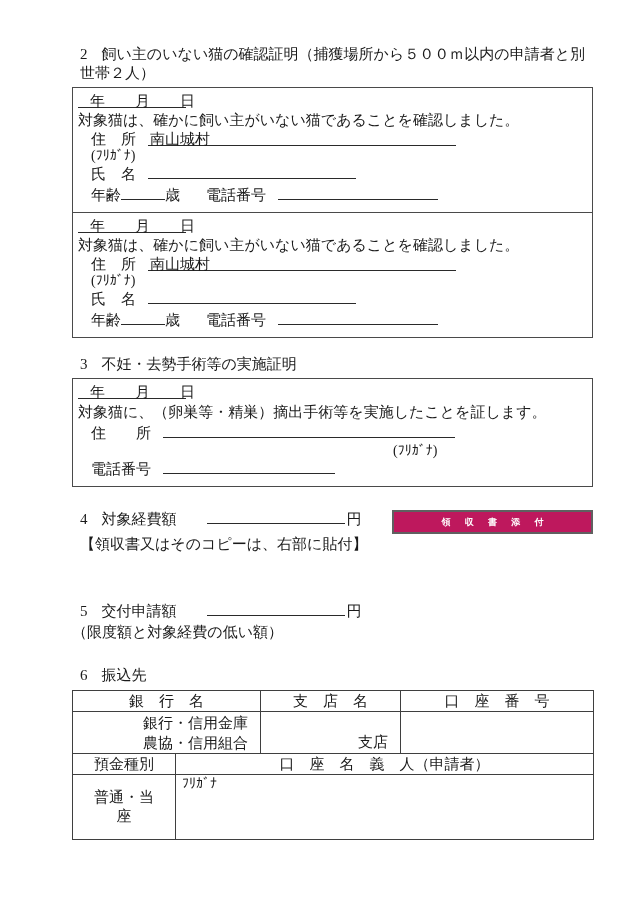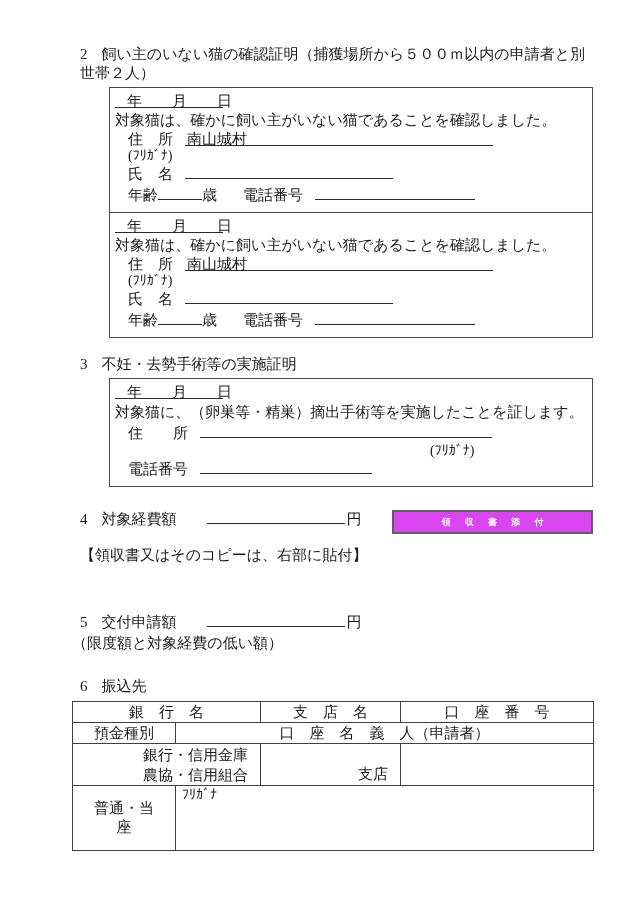--- a/index.html
+++ b/index.html
@@ -7,21 +7,21 @@
   .page {
     width:630px; height:903px; background:#ffffff; position:relative;
     font-family:"Liberation Serif","DejaVu Serif",serif;
     color:#1a1a1a; font-size:15px; overflow:hidden;
   }
   .content { position:absolute; left:72px; top:45px; width:521px;font-family:Liberation Serif, serif; }
 
   .sec-heading { margin:0 0 4px 8px; font-weight:normal; font-size:15px; }
   .sec-num { margin-right:14px; }
 
-  .formbox { border:1.2px solid #4a4a4a;margin-left:37px; }
+  .formbox { border:1.2px solid #4a4a4a; }
   .cblock { padding:4px 10px 7px 5px; line-height:19px; }
   .cblock + .cblock { border-top:1.2px solid #4a4a4a; }
   .s3block { padding:4px 10px 7px 5px; line-height:19.5px; }
 
   .row { white-space:nowrap; }
   .indent { margin-left:13px; }
   .u { display:inline-block; border-bottom:1px solid #2a2a2a; vertical-align:baseline; height:16px; }
   .date-u { width:108px; padding-left:12px; }
   .addr-u { width:308px; margin-left:12px; padding-left:2px; }
   .name-u { width:208px; margin-left:12px; }
@@ -36,26 +36,26 @@
   .furi { font-size:14px; line-height:14px; }
   .furi-right { margin-left:315px; }
   .vet-lbl { margin-left:14px; }
   .unit { margin-left:2px; }
 
   .sec4 { margin-top:21px; }
   .s4top { display:flex; justify-content:space-between; align-items:flex-start; }
   .sline { white-space:nowrap; }
   .sline .sec-num { margin-left:8px; }
   .receipt-box {
-    width:201px; height:24px; background:#d946ef; border:2px solid #606060;
+    width:201px; height:24px; background:#be185d; border:2px solid #606060;
     color:#ffffff; font-size:9px; font-weight:bold; letter-spacing:6px;
     display:flex; align-items:center; justify-content:center;
     padding-left:6px; margin-top:2px;
   }
-  .note4 { margin-top:12px; margin-left:8px; }
+  .note4 { margin-top:1px; margin-left:8px; }
 
   .sec5 { margin-top:46px; }
   .note5 { margin-top:2px; }
 
   .sec6 { margin-top:24px; }
   .sec6 table { width:521px; border-collapse:collapse; table-layout:fixed; margin-top:5px; }
   .sec6 th, .sec6 td { border:1.2px solid #3f3f3f; font-weight:normal; font-size:15px; padding:0 16px; }
   .sec6 thead th { height:21px; text-align:center; }
   .bank-cell { height:42px; text-align:right; padding-right:12px !important; line-height:20px; }
   .branch-cell { vertical-align:bottom; text-align:right; padding-right:12px !important; padding-bottom:1px !important; }
@@ -132,30 +132,30 @@
         </colgroup>
         <thead>
           <tr>
             <th colspan="2">銀　行　名</th>
             <th>支　店　名</th>
             <th>口　座　番　号</th>
           </tr>
         </thead>
         <tbody>
           <tr>
-            <td class="acct-type-hd">預金種別</td>
-            <td colspan="3" class="acct-holder-hd">口　座　名　義　人（申請者）</td>
-          </tr>
-          <tr>
             <td colspan="2" class="bank-cell">
               <div>銀行・信用金庫</div>
               <div>農協・信用組合</div>
             </td>
             <td class="branch-cell"><span>支店</span></td>
             <td></td>
+          </tr>
+          <tr>
+            <td class="acct-type-hd">預金種別</td>
+            <td colspan="3" class="acct-holder-hd">口　座　名　義　人（申請者）</td>
           </tr>
           <tr>
             <td class="acct-type-val">普通・当座</td>
             <td colspan="3" class="holder-cell">
                 <div class="furi">ﾌﾘｶﾞﾅ</div>
               </td>
           </tr>
         </tbody>
       </table>
     </div>

